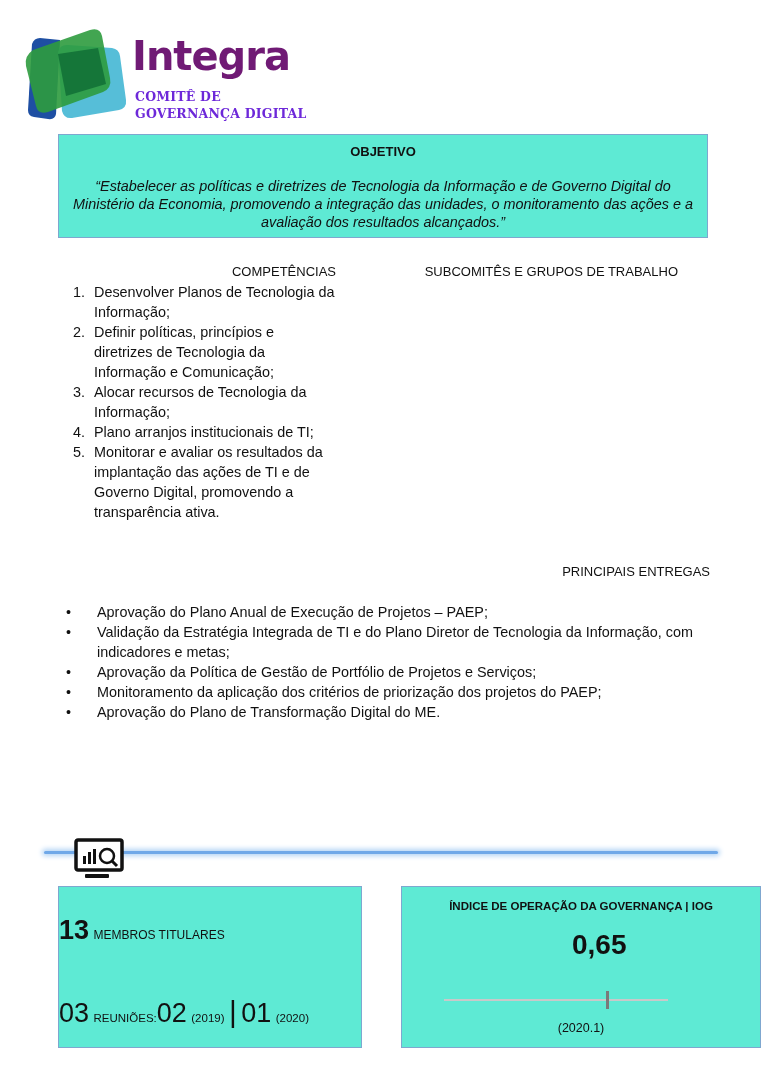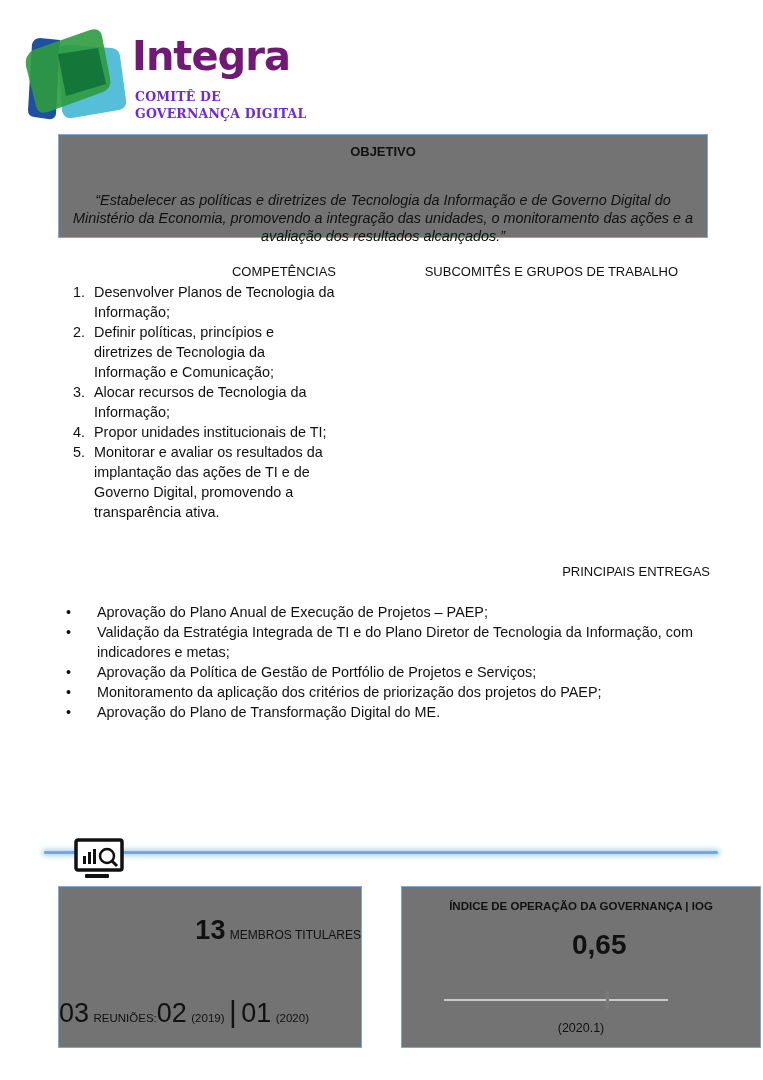--- a/index.html
+++ b/index.html
@@ -8,24 +8,24 @@
 
   
   .logo { position: absolute; left: 20px; top: 22px; width: 330px; height: 104px; }
   .logo-mark { position: absolute; left: 0; top: 0; width: 110px; height: 100px; }
   .logo-word { position: absolute; left: 112px; top: 2px; font-family: "DejaVu Sans", sans-serif;
                font-weight: bold; font-size: 40px; color: #701a75; letter-spacing: -1px; line-height: 64px; }
   .logo-sub { position: absolute; left: 115px; top: 66px; font-family: "DejaVu Serif", serif;
               font-weight: bold; font-size: 12.5px; color: #6d28d9; line-height: 17px; letter-spacing: 0.2px; }
 
   
-  .box { position: absolute; border: 1.5px solid #7fa7cf; box-sizing: border-box; background: #737373; }
+  .box { position: absolute; border: 1.5px solid #7fa7cf; box-sizing: border-box; background: #5eead4; }
   .objetivo { left: 58px; top: 134px; width: 650px; height: 104px; text-align: center; }
   .objetivo .title { font-weight: bold; font-size: 13px; margin-top: 9px; }
-  .objetivo .quote { font-style: italic; font-size: 14.4px; line-height: 18px; margin-top: 32px; padding: 0 8px; }
+  .objetivo .quote { font-style: italic; font-size: 14.4px; line-height: 18px; margin-top: 18px; padding: 0 8px; }
 
   .section-title { font-weight: normal; font-size: 13px; text-align: right; line-height: 20px; }
   ol.numbered { margin: 0; padding-left: 33px; font-size: 14.4px; line-height: 20px; }
   ol.numbered li { padding-left: 5px; }
 
   .competencias { position: absolute; left: 56px; top: 262px; width: 280px; }
   .competencias .section-title { margin-left: 20px; }
   .subcomites { position: absolute; left: 418px; top: 262px; width: 280px; }
   .subcomites .section-title { margin-right: 20px; }
   .subcomites ol.numbered { margin-top: 20px; }
@@ -36,21 +36,21 @@
   ul.bullets li { position: relative; padding-left: 37px; }
   ul.bullets li::before { content: "•"; position: absolute; left: 6px; top: 0; }
 
   
   .divider { position: absolute; left: 44px; top: 851px; width: 674px; height: 3px;
              background: #6fa8e8; box-shadow: 0 0 5px 2px #b3d4f5; border-radius: 2px; }
   .monitor-icon { position: absolute; left: 74px; top: 838px; width: 52px; height: 42px; }
 
   
   .membros { left: 58px; top: 886px; width: 304px; height: 162px; }
-  .membros .row1 { position: absolute; left: 0; right: 0; top: 28px; text-align: right; }
+  .membros .row1 { position: absolute; left: 0; right: 0; top: 28px; text-align: left; }
   .big-bold { font-weight: bold; font-size: 27px; }
   .small-caps { font-size: 12px; }
   .membros .row2 { position: absolute; left: 0; right: 0; top: 108px; text-align: left; white-space: nowrap; }
   .big { font-size: 27px; }
   .tiny { font-size: 11.5px; }
   .pipe { font-size: 30px; }
 
   .iog { left: 401px; top: 886px; width: 360px; height: 162px; text-align: center; }
   .iog .title { font-weight: bold; font-size: 11.5px; margin-top: 13px; }
   .iog .value { position: absolute; left: 170px; top: 42px; font-weight: bold; font-size: 28px; }
@@ -80,21 +80,21 @@
   <div class="title">OBJETIVO</div>
   <div class="quote">“Estabelecer as políticas e diretrizes de Tecnologia da Informação e de Governo Digital do Ministério da Economia, promovendo a integração das unidades, o monitoramento das ações e a avaliação dos resultados alcançados.”</div>
 </div>
 
 <div class="competencias">
   <div class="section-title">COMPETÊNCIAS</div>
   <ol class="numbered">
     <li>Desenvolver Planos de Tecnologia da Informação;</li>
     <li>Definir políticas, princípios e diretrizes de Tecnologia da Informação e Comunicação;</li>
     <li>Alocar recursos de Tecnologia da Informação;</li>
-    <li>Propor unidades institucionais de TI;</li>
+    <li>Plano arranjos institucionais de TI;</li>
     <li>Monitorar e avaliar os resultados da implantação das ações de TI e de Governo Digital, promovendo a transparência ativa.</li>
   </ol>
 </div>
 
 <div class="subcomites">
   <div class="section-title">SUBCOMITÊS E GRUPOS DE TRABALHO</div>
 </div>
 
 <div class="entregas">
   <div class="section-title">PRINCIPAIS ENTREGAS</div>

